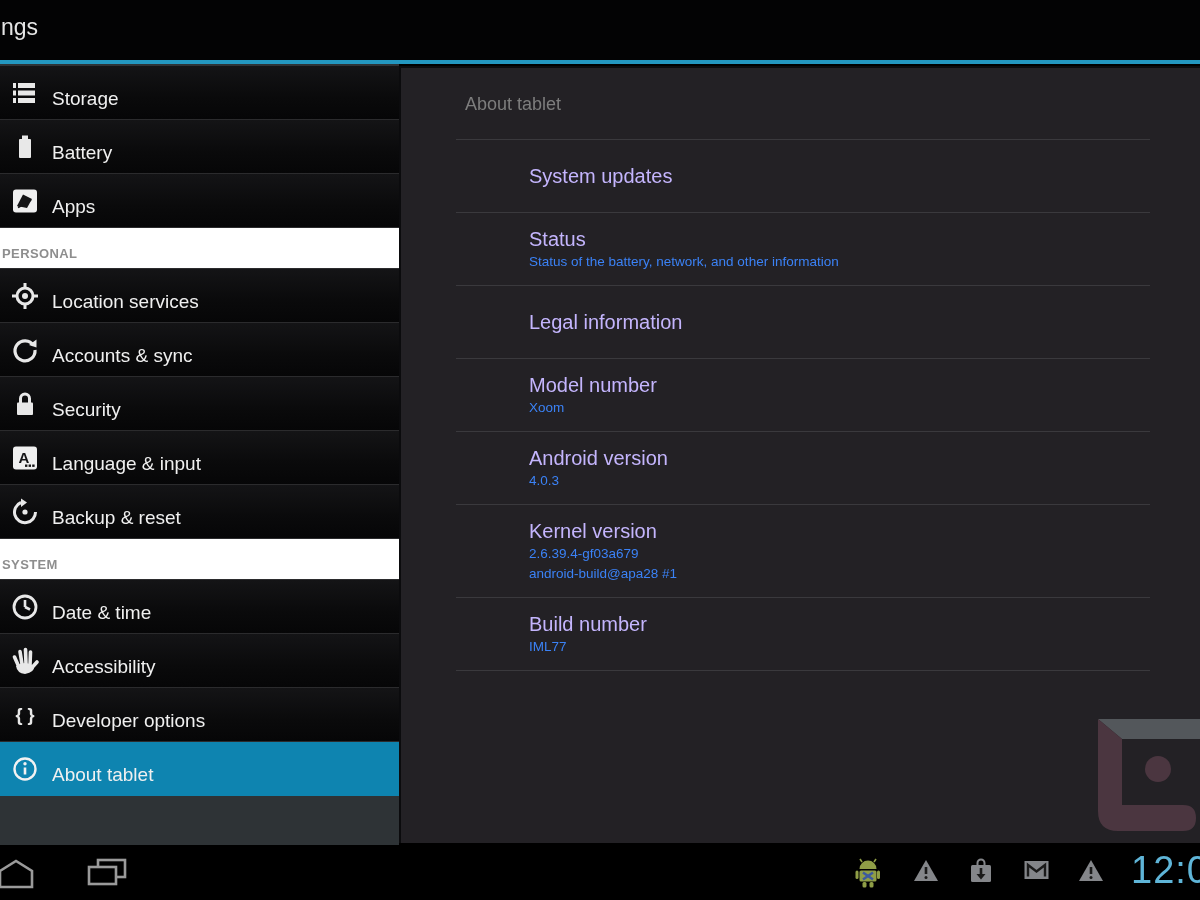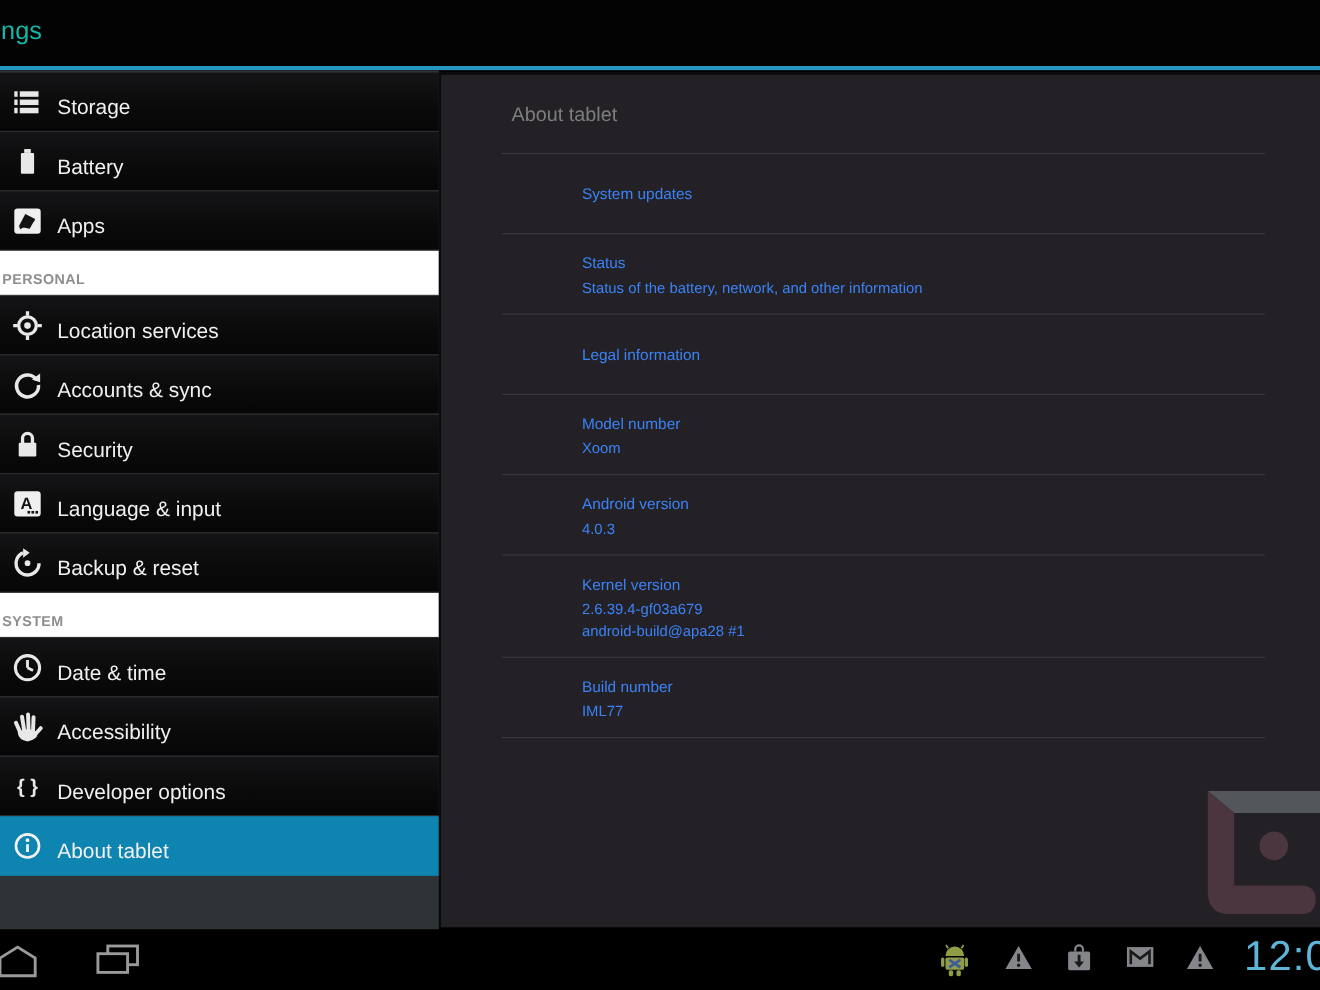--- a/index.html
+++ b/index.html
@@ -3,21 +3,21 @@
 <meta charset="utf-8">
 <style>
   html,body{margin:0;padding:0;}
   body{
     width:1200px;height:900px;overflow:hidden;position:relative;
     background:#000;font-family:"Liberation Sans",sans-serif;
     -webkit-font-smoothing:antialiased;
   }
   
   .topbar{position:absolute;top:0;left:0;width:1200px;height:60px;background:#030304;}
-  .topbar .title{position:absolute;left:1px;top:14px;font-size:23px;color:#14b8a6;}
+  .topbar .title{position:absolute;left:1px;top:14px;font-size:23px;color:#e5e5e5;}
   .accent-line{position:absolute;top:60px;left:0;width:1200px;height:4px;background:#2397c0;}
   
   .content{position:absolute;top:64px;left:0;width:1200px;height:781px;background:#000;}
   
   .sidebar{position:absolute;top:0;left:0;width:399px;height:781px;background:#2e3336;overflow:hidden;}
   .side-rows{position:absolute;top:2px;left:0;width:399px;}
   .side-item{
     height:54px;display:flex;align-items:center;box-sizing:border-box;padding-left:8px;
     background:linear-gradient(180deg,#141416 0%,#0a0a0b 60%,#060607 100%);
     border-bottom:1px solid #2b2b2d;cursor:pointer;
@@ -33,21 +33,21 @@
   
   .panel{
     position:absolute;top:2px;left:399px;width:801px;height:777px;box-sizing:border-box;
     background:#232125;border-top:2px solid #0b0b0d;border-left:2px solid #0b0b0d;
     overflow:hidden;
   }
   .panel-header{padding:26px 0 24px 64px;font-size:18px;color:#7d7d7d;}
   .divider{height:1px;background:#3a393d;margin-left:55px;width:694px;}
   .pref{padding:13px 0 13px 128px;cursor:pointer;}
   .pref.single{padding-top:23px;padding-bottom:23px;}
-  .pref .t{font-size:14px;color:#3b82f6;line-height:26px;}
+  .pref .t{font-size:20px;color:#c4b5fd;line-height:26px;}
   .pref .s{font-size:13.5px;color:#3b82f6;line-height:20px;}
   
   .watermark{position:absolute;right:0;bottom:55px;width:112px;height:132px;pointer-events:none;}
   
   .navbar{position:absolute;left:0;bottom:0;width:1200px;height:55px;background:#000;overflow:hidden;margin-top:20px;}
   .nav-ic{position:absolute;top:12px;cursor:pointer;}
   .home{left:-8px;}
   .recents{left:86px;}
   .tray{position:absolute;right:0;top:0;height:55px;width:350px;cursor:pointer;}
   .tray-ic{position:absolute;top:13px;}

